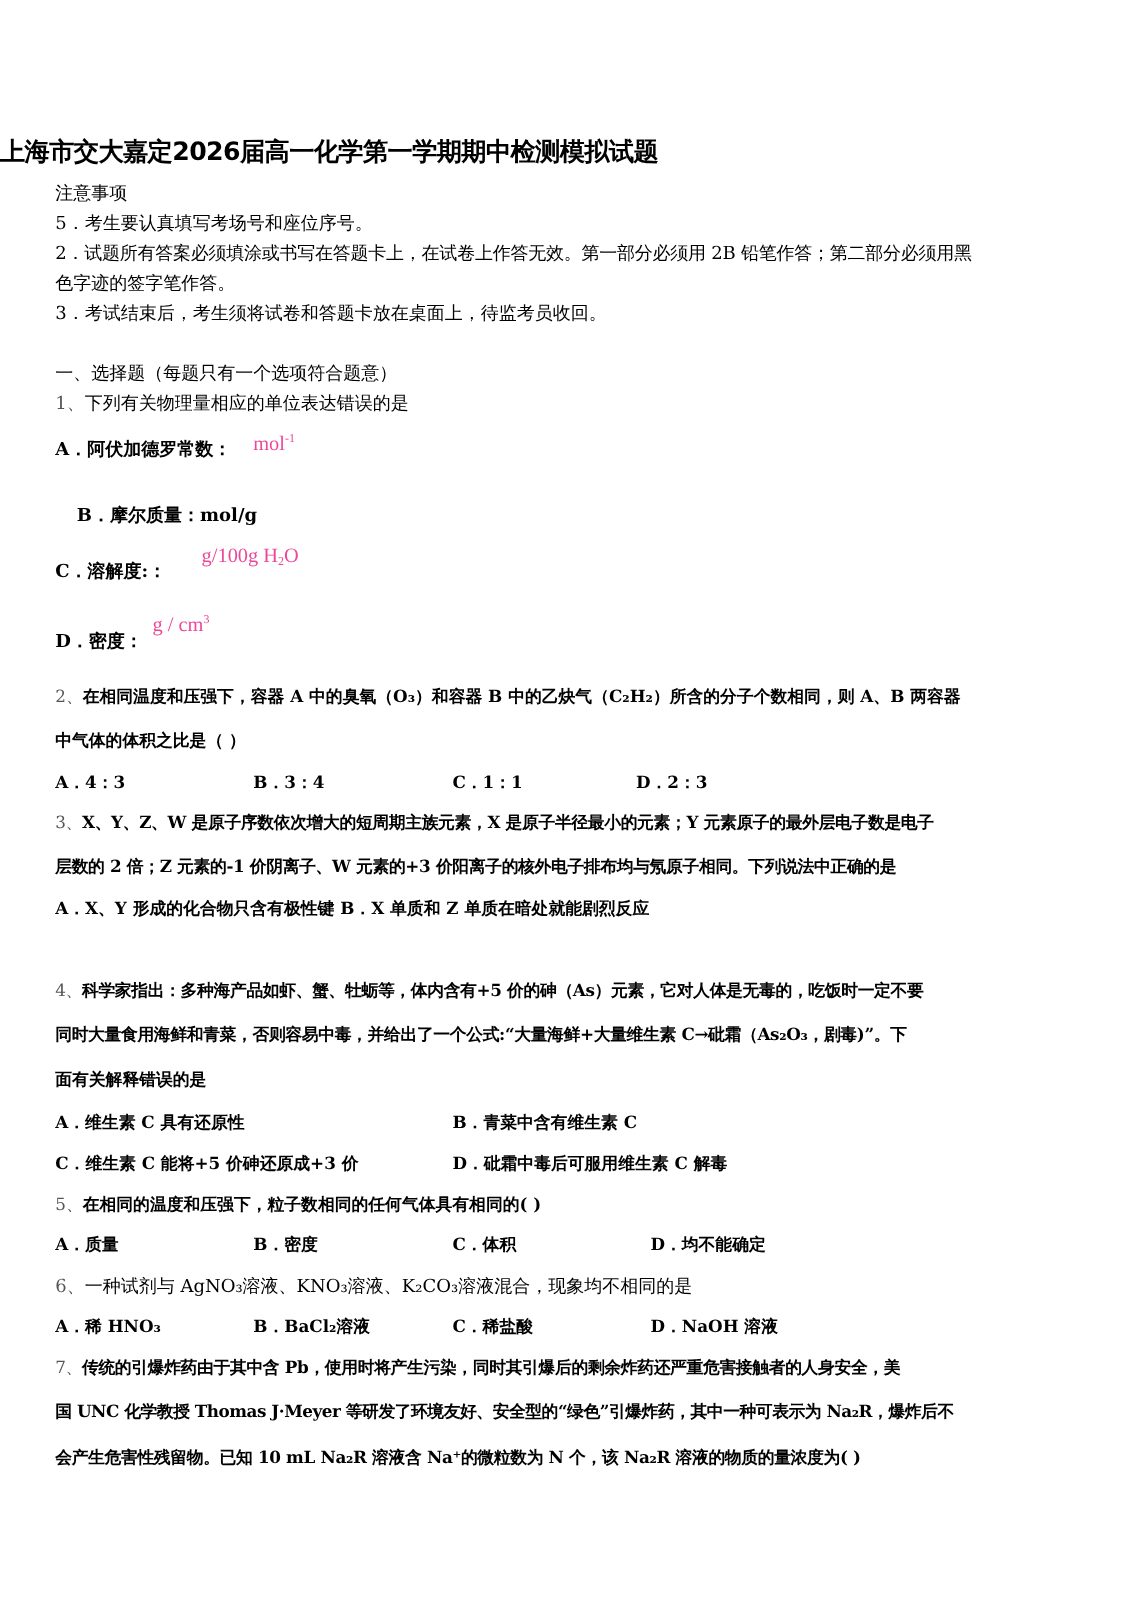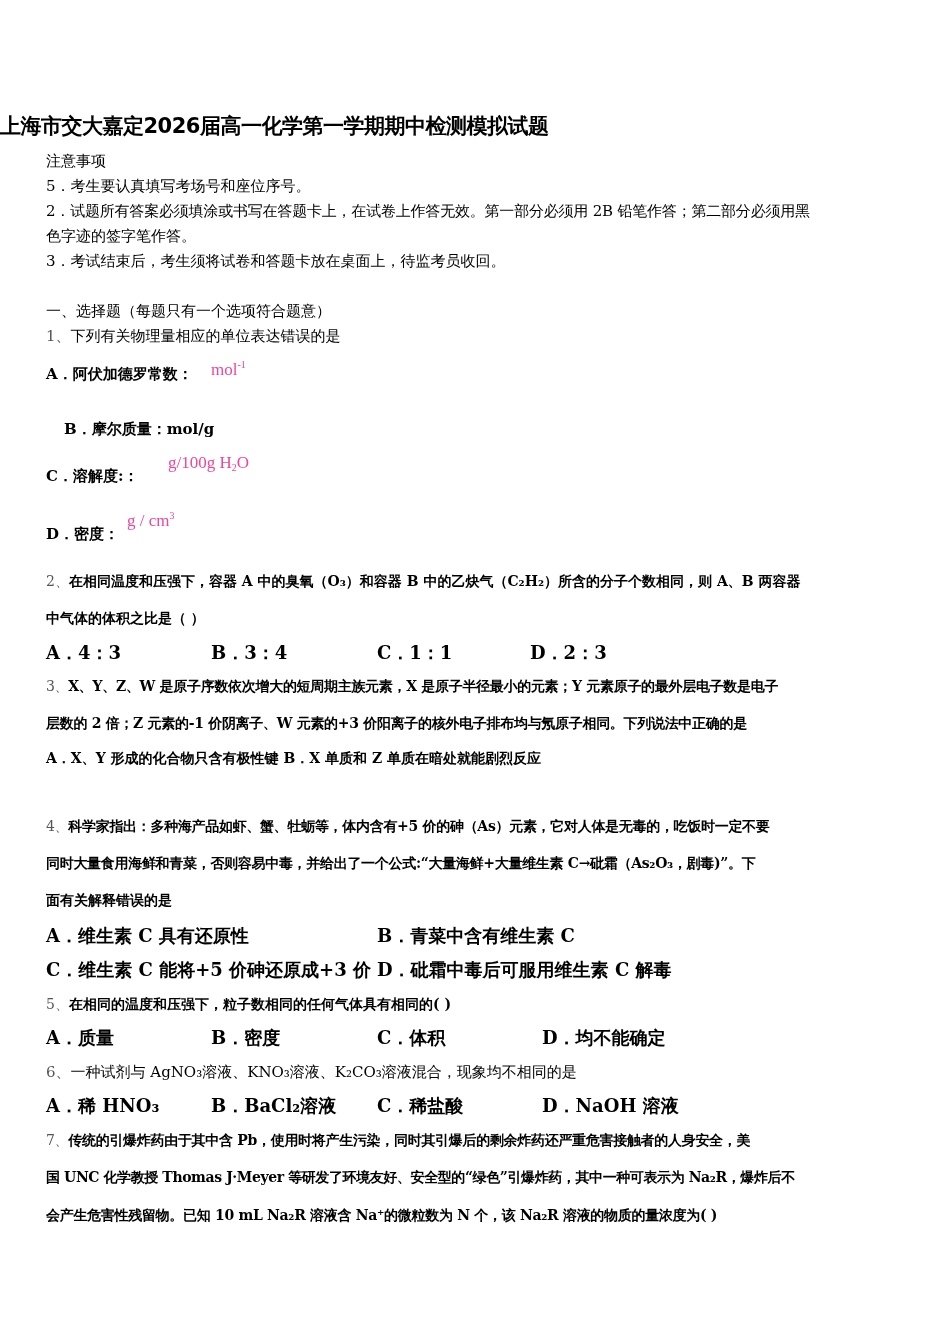--- a/index.html
+++ b/index.html
@@ -13,21 +13,21 @@
     position: absolute; left: 0; width: 788px; top: 112px; 
     font-family: "DejaVu Sans", "Liberation Sans", sans-serif;
     font-weight: bold; font-size: 21px; letter-spacing: -0.5px;
   }
   .line {
     position: absolute; left: 46px; white-space: nowrap;
     font-size: 15px; line-height: 20px;
   }
   .notice { font-size: 15px; letter-spacing: 0px; }
   .bold { font-weight: bold; }
-  .opt { position: absolute; white-space: nowrap; font-size: 18px; line-height: 20px; }
+  .opt { position: absolute; white-space: nowrap; font-size: 14px; line-height: 20px; }
   .q-num { color: #555; font-weight: normal; }
   .unit {
     position: absolute; white-space: nowrap; color: #ec4899;
     font-family: "Liberation Serif", "DejaVu Serif", serif; font-size: 17px;
   }
   sub { font-size: 10px; vertical-align: -3px; line-height: 0; }
   sup { font-size: 10px; vertical-align: 7px; line-height: 0; }
   .qtext { font-weight: bold; font-size: 14px; }
 </style>
 </head>

